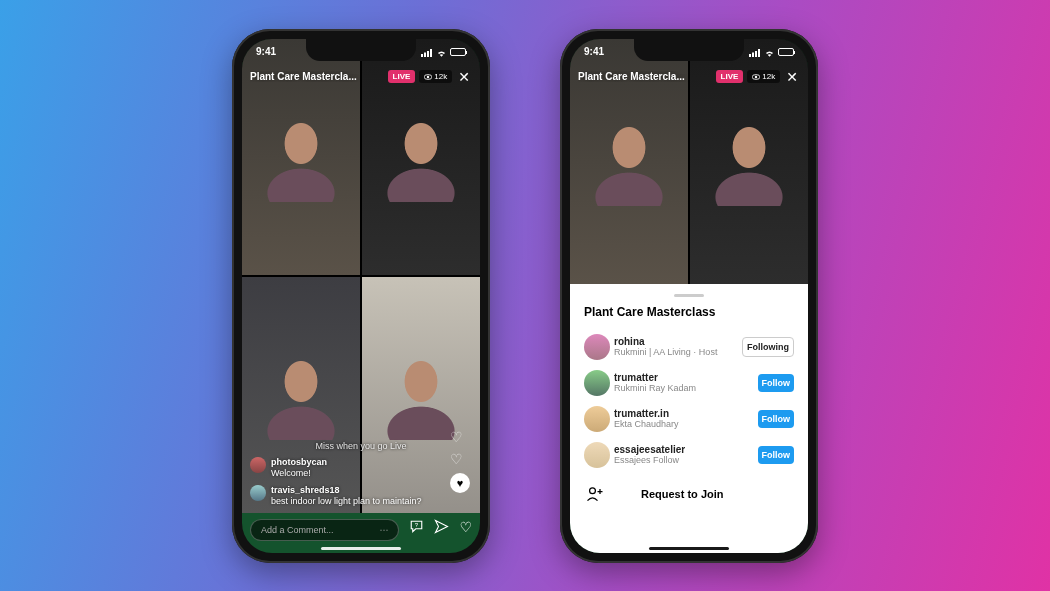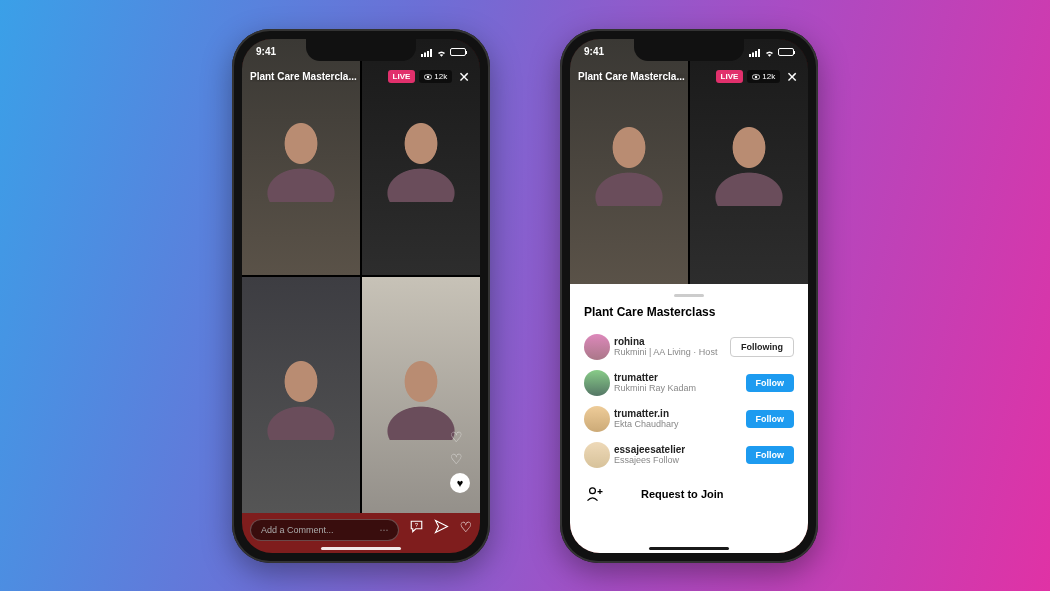--- a/index.html
+++ b/index.html
@@ -13,21 +13,21 @@
   .phone {
     width: 258px; height: 534px;
     background: #111;
     border-radius: 38px;
     padding: 10px;
     position: relative;
     box-shadow: 0 10px 30px rgba(0,0,0,0.35), inset 0 0 0 2px #333;
   }
   .screen {
     width: 100%; height: 100%;
-    background: #7f1d1d;
+    background: #14532d;
     border-radius: 30px;
     overflow: hidden;
     position: relative;
     display: flex; flex-direction: column;
   }
   .notch {
     position: absolute; top: 0; left: 50%; transform: translateX(-50%);
     width: 110px; height: 22px; background: #111;
     border-bottom-left-radius: 14px; border-bottom-right-radius: 14px;
     z-index: 50;
@@ -124,21 +124,21 @@
   .grabber { width: 30px; height: 3px; background: #ccc; border-radius: 2px; margin: 0 auto 8px; }
   .sheet-title { font-weight: 700; font-size: 12px; margin-bottom: 10px; }
   .participant-row { display: flex; align-items: center; gap: 4px; padding: 5px 0; }
   .p-avatar { width: 26px; height: 26px; border-radius: 50%; background: linear-gradient(#d8b,#a78); flex-shrink: 0; }
   .p-avatar.v2 { background: linear-gradient(#8c8,#576); }
   .p-avatar.v3 { background: linear-gradient(#ec9,#ca7); }
   .p-avatar.v4 { background: linear-gradient(#eed9b8,#d7c29a); }
   .p-text { flex: 1; }
   .p-handle { font-size: 10px; font-weight: 700; color: #222; }
   .p-sub { font-size: 9px; color: #888; }
-  .p-action { font-size: 9px; font-weight: 600; padding: 4px 10px; border-radius: 4px; }
+  .p-action { font-size: 9px; font-weight: 600; padding: 4px 4px; border-radius: 4px; }
   .p-action.following { border: 1px solid #ccc; background: #fff; color: #222; }
   .p-action.follow { background: #1d9bf0; color: #fff; }
   .request-row { display: flex; align-items: center; gap: 10px; padding-top: 10px; }
   .request-icon { width: 22px; height: 22px; display:flex; align-items:center; justify-content:center; font-size: 14px; }
   .request-label { font-size: 11px; font-weight: 600; padding-left: 25px; }
   .home-indicator.dark { background: #000; }
 </style>
 </head>
 <body>
 
@@ -194,20 +194,37 @@
             <div class="person"></div>
           </div>
         </div>
       <div class="video-tile tile-bg4">
           <div class="face">
             <div class="person"></div>
           </div>
         </div>
     </div>
 
+    <div class="overlay-comments">
+      <div class="sys-msg">Miss when you go Live</div>
+      <div class="comment-row">
+        <div class="comment-avatar"></div>
+        <div class="comment-body">
+          <span class="comment-user">photosbycan</span>
+          <span>Welcome!</span>
+        </div>
+      </div>
+      <div class="comment-row">
+        <div class="comment-avatar" style="background:linear-gradient(#9cc,#578)"></div>
+        <div class="comment-body">
+          <span class="comment-user">travis_shreds18</span>
+          <span>best indoor low light plan to maintain?</span>
+        </div>
+      </div>
+    </div>
 
     <div class="heart-stack">
       <span class="h">♡</span>
       <span class="h">♡</span>
       <span class="h solid">♥</span>
     </div>
 
     <div class="input-bar">
       <div class="comment-input">
         <span>Add a Comment...</span>

